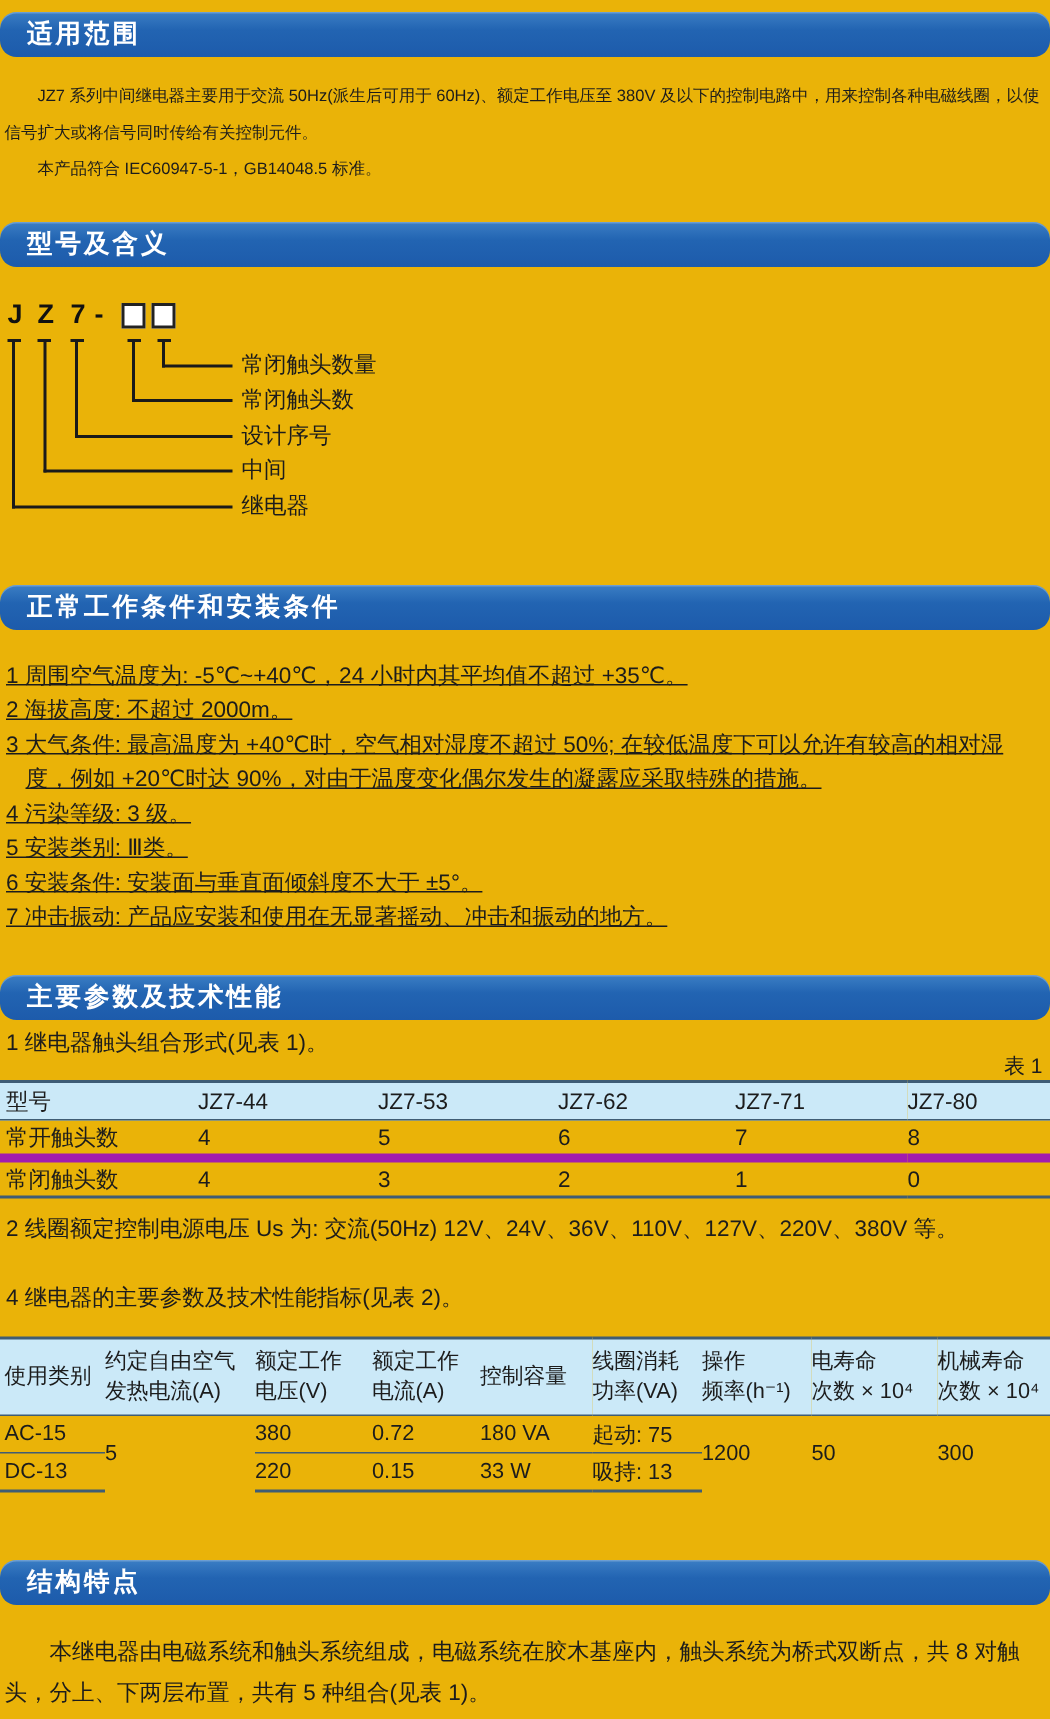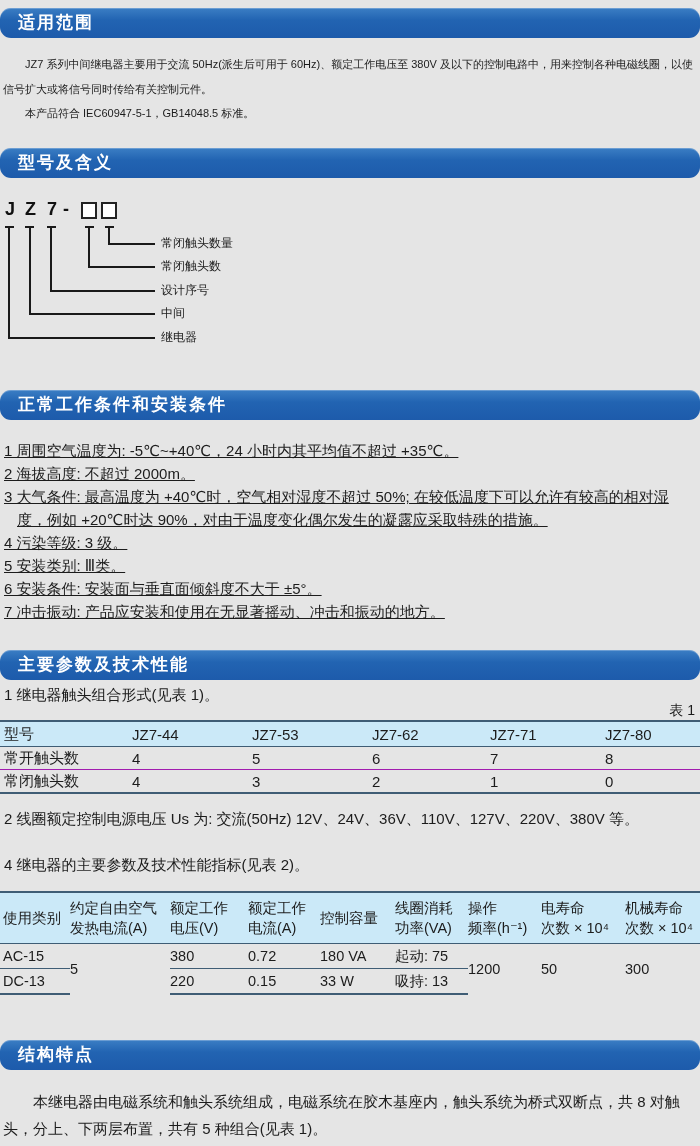--- a/index.html
+++ b/index.html
@@ -1,17 +1,17 @@
 <!DOCTYPE html>
 <html><head>
 <meta charset="utf-8">
 <style>
   html,body{margin:0;padding:0;background:#ffffff;}
   .page{
-    position:relative;width:700px;height:1146px;background:#e5e5e5;overflow:hidden;
+    position:relative;width:700px;height:1146px;background:#eab308;overflow:hidden;
     font-family:"Liberation Sans","DejaVu Sans",sans-serif;color:#1c1c1c;
   }
   
   .bar{
     position:absolute;left:0;right:0;height:30px;border-radius:11px;
     background:linear-gradient(180deg,#3b7ec4 0%,#2264b2 40%,#1d5bab 100%);
     box-shadow:inset 0 1px 0 rgba(255,255,255,.25);
   }
   .bar-title{
     display:block;padding-left:18px;line-height:30px;color:#ffffff;
@@ -20,33 +20,33 @@
   
   .intro{position:absolute;top:52px;left:3px;right:3px;font-size:11px;line-height:24.5px;}
   .intro p{margin:0;text-indent:2em;}
   
   .diagram{position:absolute;top:195px;left:0;width:420px;height:165px;}
   .dchar{position:absolute;top:4px;font-size:18px;font-weight:bold;color:#111;}
   .dbox{position:absolute;top:7px;width:12px;height:13px;border:2px solid #222;background:#fff;}
   .tick{position:absolute;top:31px;width:9px;height:2px;background:#1a1a1a;}
   .vline{position:absolute;top:33px;width:2px;background:#1a1a1a;}
   .hline{position:absolute;height:2px;background:#1a1a1a;}
-  .dlabel{position:absolute;left:161px;font-size:12px;line-height:17px;color:#1c1c1c;}
+  .dlabel{position:absolute;left:161px;font-size:15px;line-height:17px;color:#1c1c1c;}
   
   .conds{position:absolute;top:439px;left:4px;right:2px;font-size:15px;line-height:23px;text-decoration:underline;}
   .cond-item{padding-left:13px;text-indent:-13px;}
   
   .pnote{position:absolute;left:4px;right:2px;font-size:15px;}
   .tcap{position:absolute;right:5px;font-size:14px;}
   
   table{border-collapse:collapse;table-layout:fixed;}
   .t1{position:absolute;top:720px;left:0;width:700px;font-size:15px;}
   .t1 th,.t1 td{text-align:left;font-weight:normal;padding:0;}
   .t1 th{background:#cbe9f8;height:24px;border-top:2px solid #3f5d75;border-bottom:1px solid #3f5d75;}
-  .t1 td{height:22px;border-bottom:1px solid #a21caf;}
+  .t1 td{height:22px;border-bottom:6px solid #a21caf;}
   .t1 tr:last-child td{border-bottom:2px solid #3f5d75;}
   .t1 th:first-child,.t1 td:first-child{padding-left:4px;}
   
   .t2{position:absolute;top:891px;left:0;width:700px;font-size:14.5px;}
   .t2 th,.t2 td{text-align:left;font-weight:normal;padding:0;}
   .t2 th{background:#cbe9f8;height:50px;border-top:2px solid #3f5d75;border-bottom:1px solid #3f5d75;}
   .thw{display:flex;flex-direction:column;justify-content:center;height:50px;line-height:20px;}
   .t2 td{height:24px;}
   .t2 .divb{border-bottom:1px solid #3f5d75;}
   .t2 tr.last td{border-bottom:2px solid #3f5d75;}

